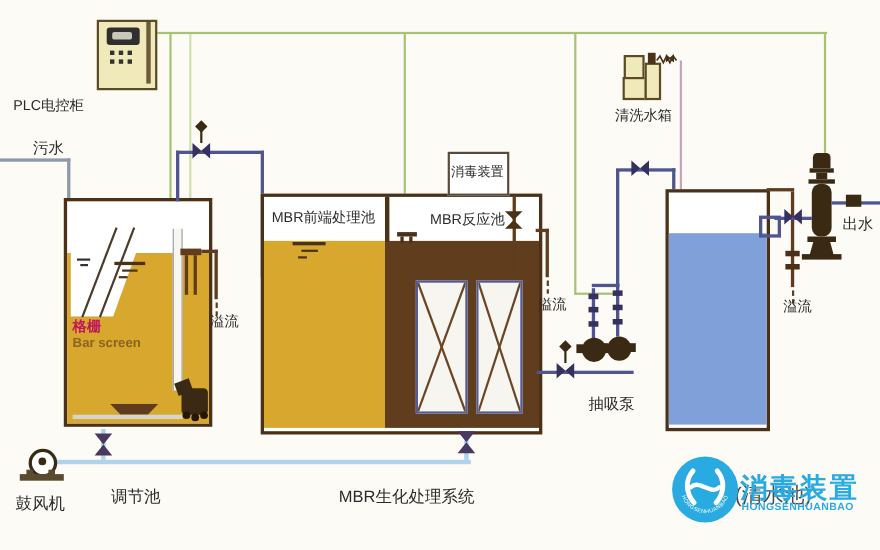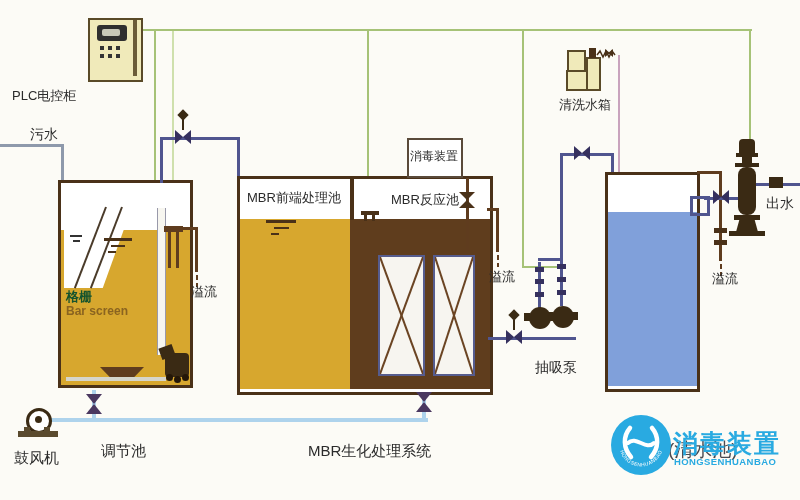--- a/index.html
+++ b/index.html
@@ -235,21 +235,21 @@
 <div class="abs" style="left:100px;top:46px;width:4px;height:4px;background:#333;"></div>
 <div class="abs" style="left:108px;top:46px;width:4px;height:4px;background:#333;"></div>
 <div class="abs" style="left:116px;top:46px;width:4px;height:4px;background:#333;"></div>
 <div class="abs" style="left:100px;top:54px;width:4px;height:4px;background:#333;"></div>
 <div class="abs" style="left:108px;top:54px;width:4px;height:4px;background:#333;"></div>
 <div class="abs" style="left:116px;top:54px;width:4px;height:4px;background:#333;"></div>
 <div class="abs" style="left:133px;top:20px;width:4px;height:56px;background:#6b5c38;"></div>
 
 <div class="lbl" style="left:12px;top:87px;font-size:13px;">PLC电控柜</div>
 <div class="lbl" style="left:30px;top:126px;font-size:14px;">污水</div>
-<div class="lbl" style="left:66px;top:288px;font-size:13px;font-weight:bold;color:#14532d;">格栅</div>
+<div class="lbl" style="left:66px;top:288px;font-size:13px;font-weight:bold;color:#be185d;">格栅</div>
 <div class="lbl" style="left:66px;top:304px;font-size:12px;font-weight:bold;color:#8a6420;">Bar screen</div>
 <div class="lbl" style="left:191px;top:283px;">溢流</div>
 <div class="lbl" style="left:247px;top:189px;">MBR前端处理池</div>
 <div class="lbl" style="left:391px;top:191px;">MBR反应池</div>
 <div class="lbl" style="left:410px;top:148px;font-size:12px;">消毒装置</div>
 <div class="lbl" style="left:559px;top:96px;">清洗水箱</div>
 <div class="lbl" style="left:489px;top:268px;">溢流</div>
 <div class="lbl" style="left:712px;top:270px;">溢流</div>
 <div class="lbl" style="left:766px;top:195px;font-size:14px;">出水</div>
 <div class="lbl" style="left:535px;top:359px;font-size:14px;">抽吸泵</div>

